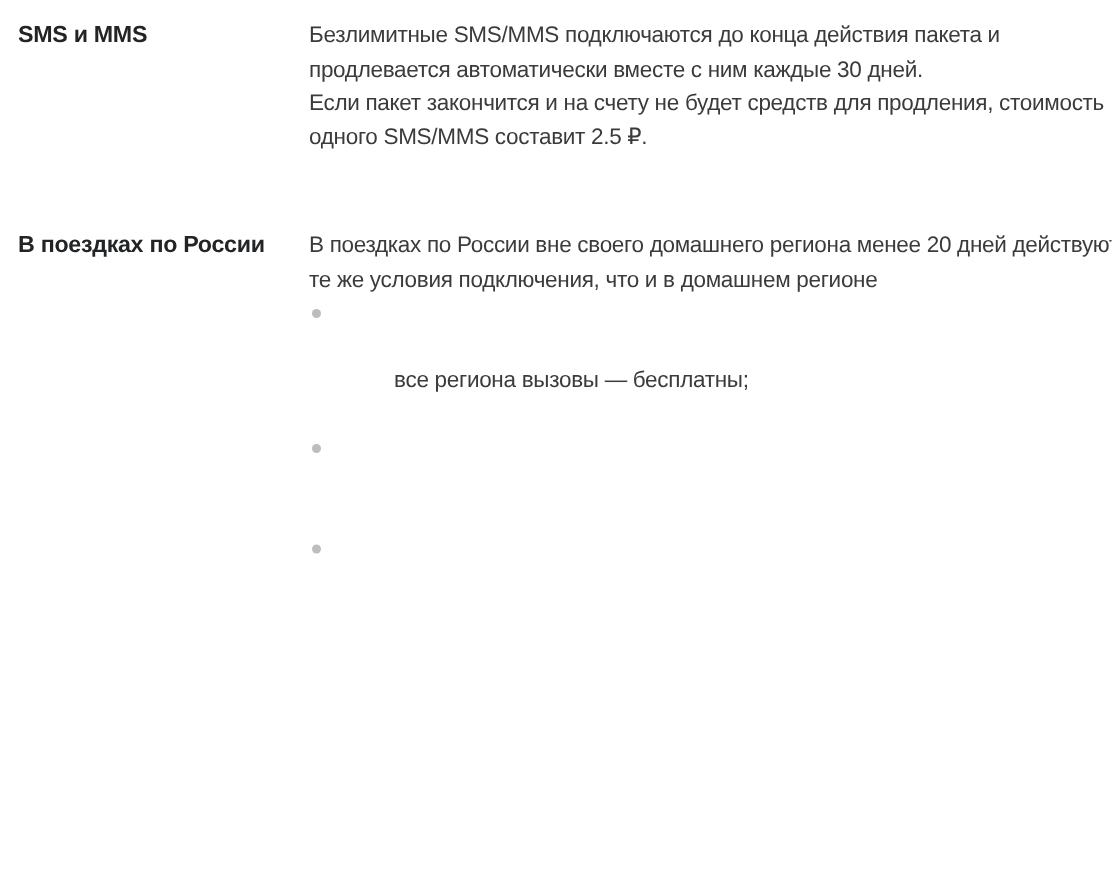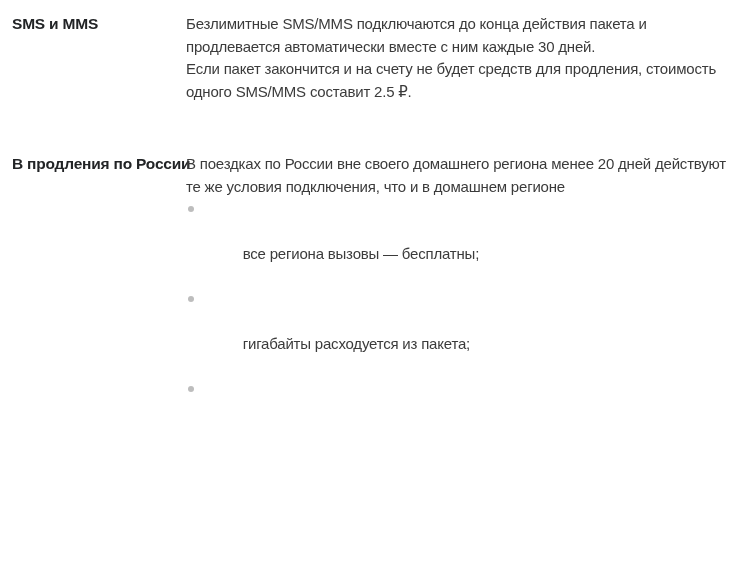--- a/index.html
+++ b/index.html
@@ -17,20 +17,21 @@
     line-height: 22.5px;
     letter-spacing: -0.2px;
   }
   .doc {
     padding: 13px 0 0 12px;
   }
   .section {
     display: grid;
     grid-template-columns: 174px 1fr;
     align-items: start;
+    gap: 20px;
   }
   .section-sms {
     margin-bottom: 50px;
   }
   .label-col {
     font-weight: bold;
     font-size: 15.5px;
     color: #222426;
     white-space: pre;
   }
@@ -77,32 +78,31 @@
     <div class="label-col">SMS и MMS</div>
     <div class="content-col">
       <p class="para">Безлимитные SMS/MMS подключаются до конца действия пакета и
 продлевается автоматически вместе с ним каждые 30 дней.
 Если пакет закончится и на счету не будет средств для продления, стоимость
 одного SMS/MMS составит 2.5 ₽.</p>
     </div>
   </div>
 
   <div class="section">
-    <div class="label-col">В продления по России</div>
+    <div class="label-col">В поездках по России</div>
     <div class="content-col">
       <p class="intro">В поездках по России вне своего домашнего региона менее 20 дней действуют
 те же условия подключения, что и в домашнем регионе</p>
       <ul class="bullet-list">
         <li>
           <span class="bullet-dot"></span>
           <span>все региона вызовы — бесплатны;</span>
         </li>
         <li>
           <span class="bullet-dot"></span>
-          <span>гигабайты расходуется из пакета;</span>
         </li>
         <li>
           <span class="bullet-dot"></span>
           
         </li>
 
       </ul>
 
     </div>
   </div>

